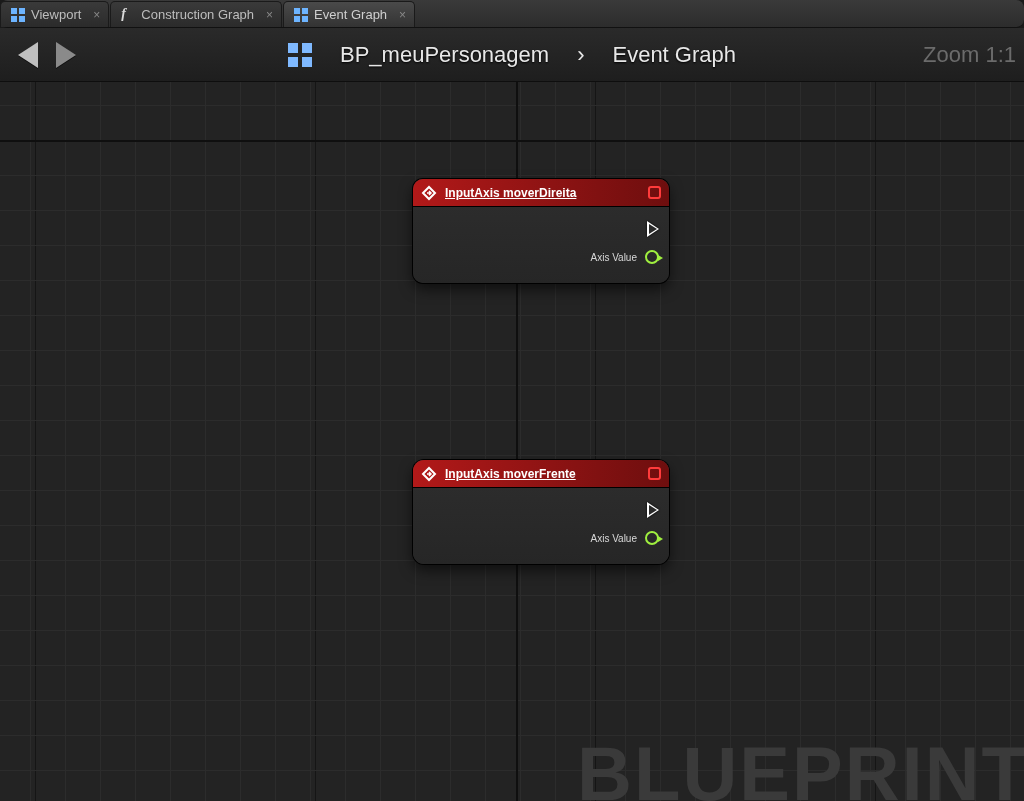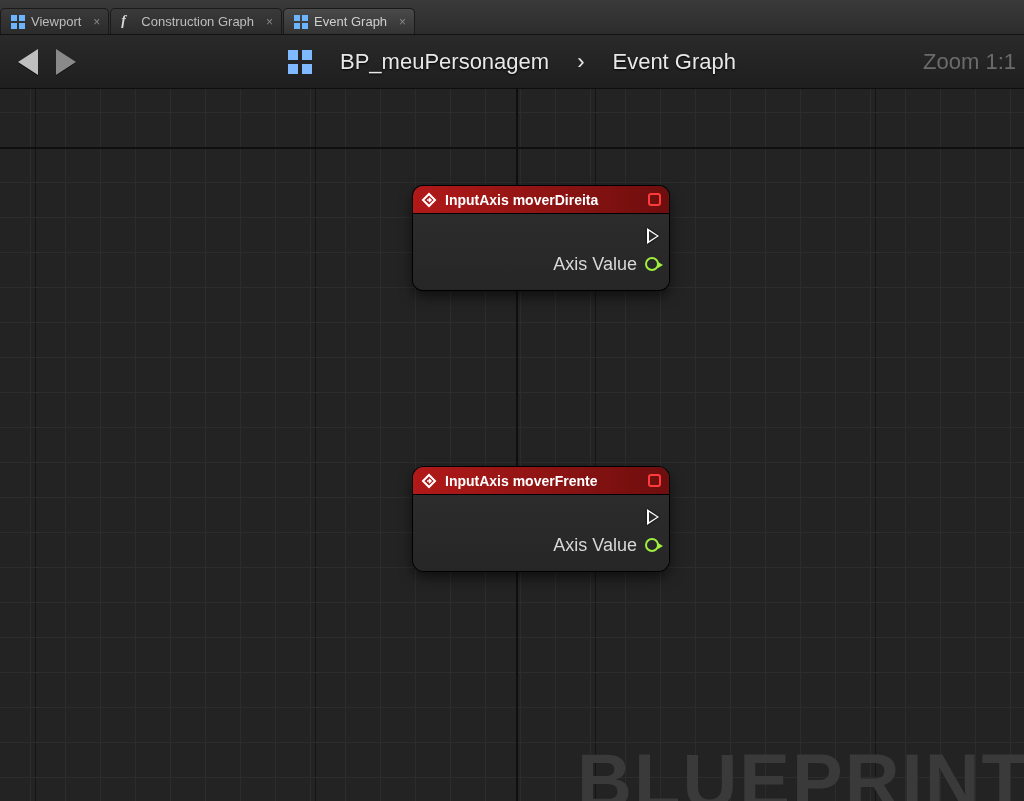--- a/index.html
+++ b/index.html
@@ -2,23 +2,24 @@
 <html><head>
 <meta charset="utf-8">
 <style>
   * { box-sizing: border-box; margin: 0; padding: 0; }
   html, body { width: 1024px; height: 801px; overflow: hidden; font-family: "Segoe UI", Arial, sans-serif; background: #1a1a1a; user-select: none; }
 
   
   .tab-bar {
     display: flex;
     align-items: flex-end;
-    height: 35px;
+    height: 28px;
     background: linear-gradient(#3a3a3a, #2c2c2c);
     border-bottom: 1px solid #111;
+    border-radius: 8px;
   }
   .tab {
     display: flex;
     align-items: center;
     gap: 6px;
     height: 26px;
     padding: 0 8px 0 10px;
     color: #cfcfcf;
     font-size: 13px;
     background: linear-gradient(#4a4a4a, #333);
@@ -112,35 +113,36 @@
     border-radius: 10px;
     background: linear-gradient(#2e2e2e, #262626);
     box-shadow: 0 0 0 1px #000, 0 6px 14px rgba(0,0,0,0.6);
     overflow: hidden;
   }
   .bp-header {
     height: 28px;
     background: linear-gradient(90deg, #b21919 0%, #6e0e0e 100%);
     display: flex; align-items: center; gap: 8px;
     padding: 0 8px;
-    color: #fff; font-size: 14px; font-weight: 600;
+    color: #fff; font-size: 12px; font-weight: 600;
     border-bottom: 1px solid #000;
+    text-decoration: underline;
   }
   .bp-header .event-icon {
     width: 16px; height: 16px; display:flex; align-items:center; justify-content:center;
   }
   .bp-header .event-icon svg { display:block; }
   .bp-header .title { flex: 1; white-space: nowrap; }
   .bp-header .toggle {
     width: 13px; height: 13px; border: 2px solid #ff3b3b; border-radius: 3px;
   }
   .bp-body { padding: 8px 10px 12px 10px; }
   .pin-row {
     display: flex; justify-content: flex-end; align-items: center; gap: 8px;
-    height: 28px; color: #d8d8d8; font-size: 18px;
+    height: 28px; color: #d8d8d8; font-size: 10px;
   }
   .exec-pin {
     width: 0; height: 0;
     border-top: 8px solid transparent;
     border-bottom: 8px solid transparent;
     border-left: 12px solid #fff;
     filter: drop-shadow(0 0 1px #000);
   }
   .exec-pin.hollow {
     border-left-color: transparent;

